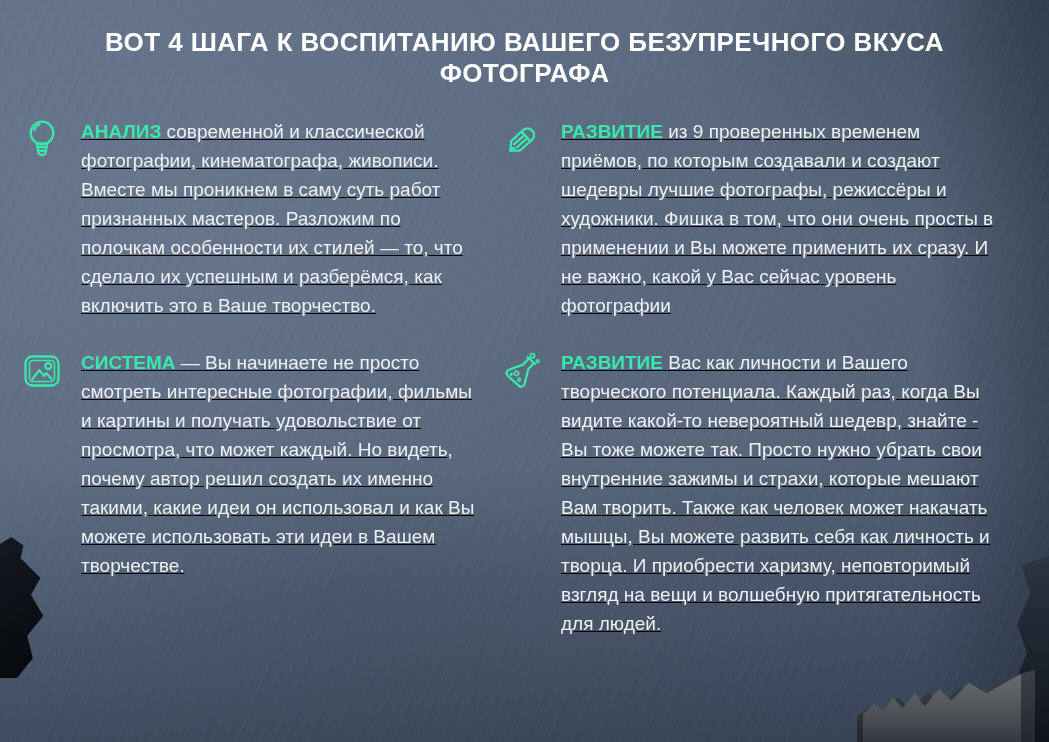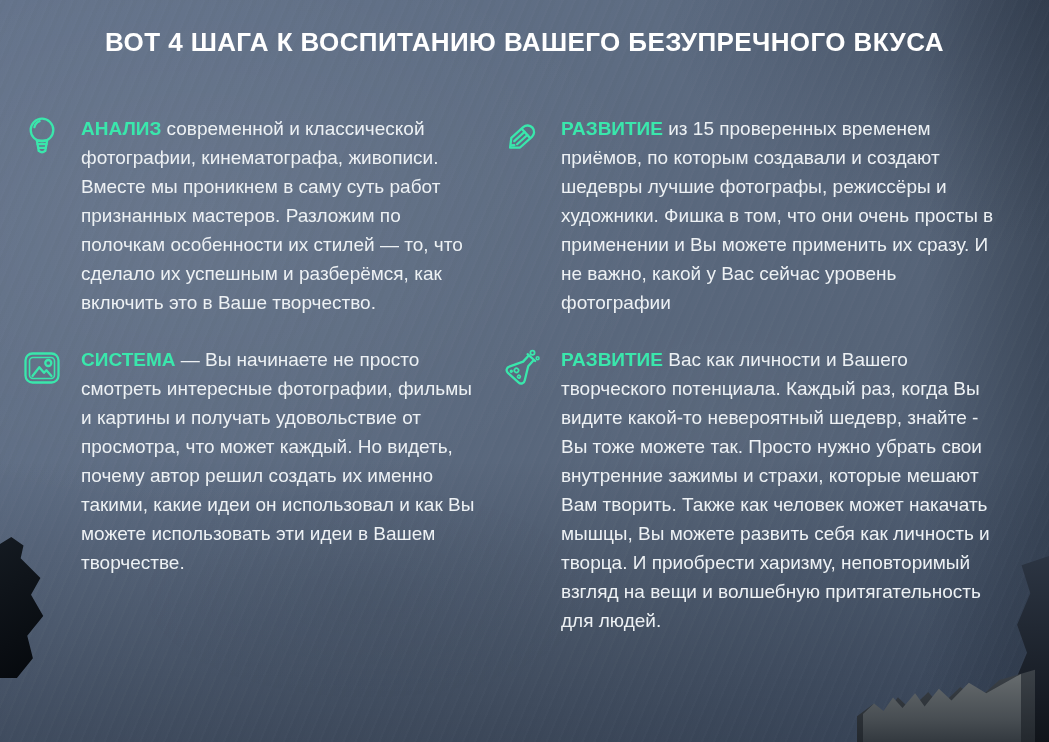--- a/index.html
+++ b/index.html
@@ -47,43 +47,44 @@
   .content { position:relative; z-index:2; padding:0 20px; }
 
   h1.title {
     margin:27px 10px 0; text-align:center; color:#ffffff;
     font-size:26px; line-height:31px; font-weight:bold; letter-spacing:.4px;
     text-transform:uppercase;
   }
   h1.title .line { display:block; white-space:nowrap; }
 
   .grid {
-    margin-top:56px;
+    margin-top:28px;
     display:grid; grid-template-columns:458px 500px;
-    column-gap:22px; row-gap:28px;
+    column-gap:22px; row-gap:28px;text-decoration:underline;
   }
   .step { display:flex; align-items:flex-start; gap:17px; }
   .step .icon { flex:none; width:44px; height:44px; margin-top:1px; }
   .step .icon svg { display:block; width:44px; height:44px; }
   .step p { margin:0; color:#edf1f4; font-size:19px; line-height:29px; font-weight:400; }
   .step .step-heading { font-weight:bold; color:#3ae7ac; }
 </style>
 </head>
 <body>
 
 <div class="page">
   <div class="texture"></div>
   <div class="sil-left"></div>
   <div class="cliff-right"></div>
   <div class="rocks-shadow"></div>
   <div class="rocks-right"></div>
 
   <div class="content">
     <h1 class="title">
       <span class="line">ВОТ 4 ШАГА К ВОСПИТАНИЮ ВАШЕГО БЕЗУПРЕЧНОГО ВКУСА</span>
+      <span class="line">ФОТОГРАФА</span>
     </h1>
 
     <div class="grid">
 
       <div class="step">
         <span class="icon">
           <svg viewBox="0 0 44 44" fill="none" stroke="#3ae7ac" stroke-width="2.3" stroke-linecap="round" stroke-linejoin="round">
             <circle cx="22" cy="15" r="11.3"></circle>
             <path d="M14.4 12.2 a8.4 8.4 0 0 1 5.2 -6.1"></path>
             <path d="M16.9 25.6 h10.2"></path>
@@ -101,21 +102,21 @@
           <svg viewBox="0 0 44 44" fill="none" stroke="#3ae7ac" stroke-width="2.3" stroke-linecap="round" stroke-linejoin="round">
             <g transform="rotate(-42 22 22)">
               <path d="M13.5 15.5 H29.5 a6.5 6.5 0 0 1 0 13 H13.5 L6 22 Z"></path>
               <path d="M27.3 15.7 V28.3"></path>
               <path d="M13.5 19.9 H27.3"></path>
               <path d="M13.5 24.1 H27.3"></path>
               <path d="M8.4 21 l2.4 2"></path>
             </g>
           </svg>
         </span>
-        <p><span class="step-heading">РАЗВИТИЕ</span> <span>из 15 проверенных временем приёмов, по которым создавали и создают шедевры лучшие фотографы, режиссёры и художники. Фишка в том, что они очень просты в применении и Вы можете применить их сразу. И не важно, какой у Вас сейчас уровень фотографии</span></p>
+        <p><span class="step-heading">РАЗВИТИЕ</span> <span>из 9 проверенных временем приёмов, по которым создавали и создают шедевры лучшие фотографы, режиссёры и художники. Фишка в том, что они очень просты в применении и Вы можете применить их сразу. И не важно, какой у Вас сейчас уровень фотографии</span></p>
       </div>
 
       <div class="step">
         <span class="icon">
           <svg viewBox="0 0 44 44" fill="none" stroke="#3ae7ac" stroke-width="2.3" stroke-linecap="round" stroke-linejoin="round">
             <rect x="5.5" y="7.5" width="33" height="29" rx="7"></rect>
             <rect x="9.5" y="11.5" width="25" height="21" rx="3.5" stroke-width="1.6"></rect>
             <circle cx="28.3" cy="17" r="3"></circle>
             <path d="M12.5 30 L19.3 21.2 L24 26.8 L26.4 24.3 L31.5 30"></path>
           </svg>

